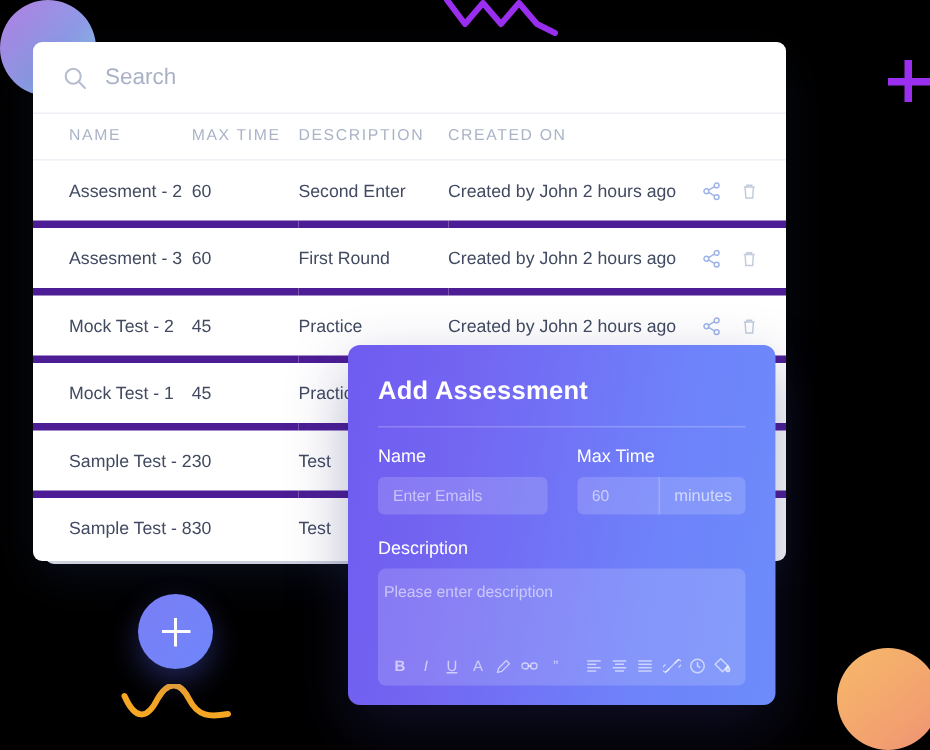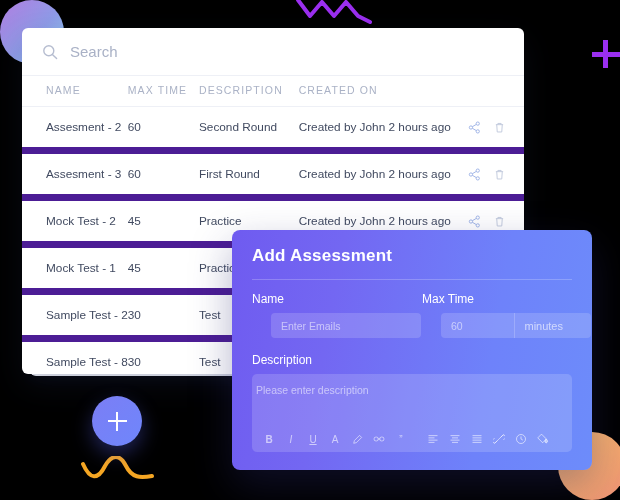--- a/index.html
+++ b/index.html
@@ -72,52 +72,52 @@
   }
 
   table { width: 100%; border-collapse: collapse; }
   thead th {
     text-align: left; font-size: 10.5px; font-weight: normal;
     letter-spacing: 1.1px; color: #aab2c6;
     padding: 8px 0 10px 0; border-bottom: 1px solid #eef0f6;
   }
   tbody td {
     font-size: 11.8px; color: #414a60;
-    padding: 13px 0; border-bottom: 7px solid #4c1d95;
+    padding: 13px 0; border-bottom: 5px solid #4c1d95;
     white-space: nowrap;
   }
   tbody tr:last-child td { border-bottom: none; }
   .col-name   { width: 100px; padding-left: 24px !important; }
   .col-max    { width: 72px; }
   .col-desc   { width: 100px; }
   .col-create { width: 170px; }
   .col-act    { width: 56px; }
   .acts { display: flex; gap: 12px; align-items: center; }
   .icon-btn { cursor: pointer; line-height: 0; }
 
   
   #modal {
-    position: absolute; left: 232px; top: 230px; width: 360px; height: 240px;
+    position: absolute; left: 232px; top: 230px; width: 285px; height: 240px;
     border-radius: 8px;
     background: linear-gradient(100deg, #6f5bf0 0%, #7367f2 28%, #6e82fa 70%, #6d8cfa 100%);
     box-shadow: 0 16px 40px rgba(40,40,110,0.35);
-    padding: 16px 20px;
+    padding: 21px 20px;
     color: #ffffff;
     overflow: hidden;
   }
   .modal-title { font-size: 17px; font-weight: bold; letter-spacing: .2px; }
   .modal-rule { height: 1px; background: rgba(255,255,255,0.22); margin: 13px 0 12px 0; }
   .field-row { display: flex; gap: 20px; }
   .field { flex: 1; }
   .field-label { font-size: 12px; margin-bottom: 7px; display: block; }
   .field-input {
     width: 100%; height: 25px; border: none; outline: none;
     background: rgba(255,255,255,0.16); border-radius: 4px;
     font-family: "Liberation Sans", sans-serif;
-    font-size: 10.5px; color: #ffffff; padding: 0 10px; margin-left: 19px;
+    font-size: 10.5px; color: #ffffff; padding: 0 10px;
   }
   .field-input::placeholder { color: rgba(255,255,255,0.55); }
   .maxtime-wrap { position: relative; }
   .suffix {
     position: absolute; right: 0; top: 0; height: 25px;
     display: flex; align-items: center; padding: 0 9px;
     font-size: 11px; color: rgba(255,255,255,0.62);
     border-left: 1px solid rgba(255,255,255,0.20);
   }
   .desc-label { font-size: 12px; display: block; margin: 15px 0 7px 0; }
@@ -193,21 +193,21 @@
           <th class="col-max">MAX TIME</th>
           <th class="col-desc">DESCRIPTION</th>
           <th class="col-create">CREATED ON</th>
           <th class="col-act"></th>
         </tr>
       </thead>
       <tbody>
         <tr>
           <td class="col-name">Assesment - 2</td>
           <td class="col-max">60</td>
-          <td class="col-desc">Second Round</td>
+          <td class="col-desc">Second Enter</td>
           <td class="col-create">Created by John 2 hours ago</td>
           <td class="col-act">
             <div class="acts">
               <span class="icon-btn">
                 <svg width="13" height="13" viewBox="0 0 16 16">
                     <g fill="none" stroke="#9fb4e6" stroke-width="1.2">
                       <circle cx="12" cy="3.2" r="2"></circle>
                       <circle cx="3.6" cy="8" r="2"></circle>
                       <circle cx="12" cy="12.8" r="2"></circle>
                       <line x1="5.4" y1="7" x2="10.2" y2="4.2"></line>

